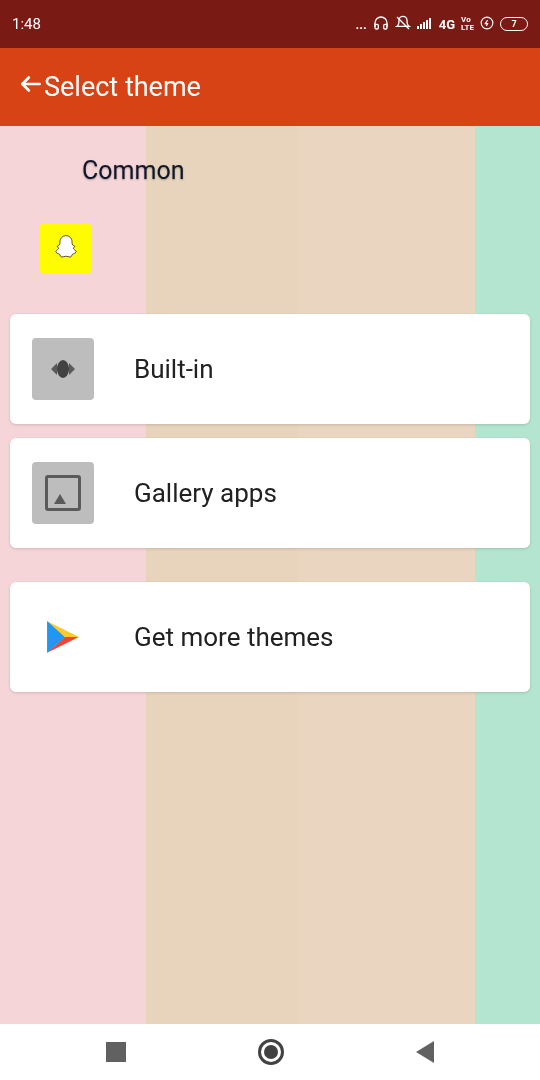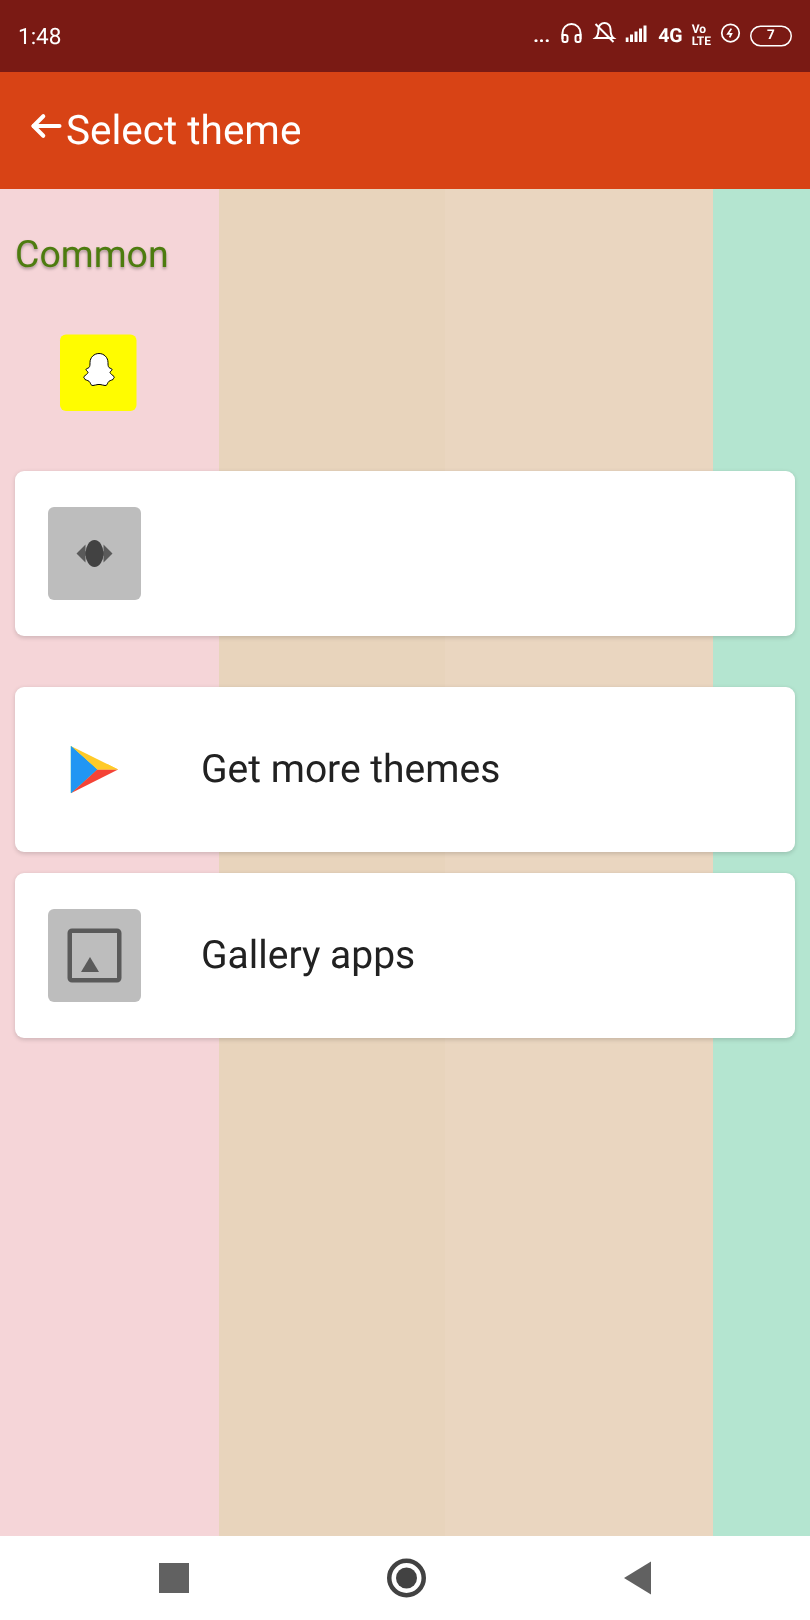--- a/index.html
+++ b/index.html
@@ -45,23 +45,24 @@
     }
     .app-title {
       color: #fff;
       font-size: 27px;
       font-weight: 400;
     }
     .content {
       padding: 30px 10px 0 10px;
     }
     .section-label {
-      color: #4d7c0f;
+      color: #0f172a;
       font-size: 25px;
       font-weight: 400;
+      margin-left: 72px;
       margin-bottom: 38px;
       text-shadow: 0 1px 2px rgba(0,0,0,0.3);
     }
     .snapchat-icon {
       width: 51px;
       height: 51px;
       background: #fffc00;
       display: flex;
       align-items: center;
       justify-content: center;
@@ -252,41 +253,42 @@
       </svg>
   </div>
 
   <div class="card">
     <div class="card-icon-box">
       <svg class="builtin-icon" viewBox="0 0 24 24" fill="#5a5a5a">
           <path d="M12 4l-4 4h3v8h-3l4 4 4-4h-3V8h3l-4-4z" transform="rotate(90 12 12)"></path>
           <ellipse cx="12" cy="12" rx="4" ry="6" fill="#424242"></ellipse>
         </svg>
     </div>
+    <span class="card-label">Built-in</span>
+  </div>
+
+  <div class="card">
+    <div class="card-icon-box">
+      <div class="gallery-icon"></div>
+    </div>
+    <span class="card-label">Gallery apps</span>
   </div>
 
   <div class="card" style="margin-top:34px;">
     <div class="card-icon-box white">
       <svg class="play-icon" viewBox="0 0 24 24">
           <path d="M3 3l10 9L3 21z" fill="#00c853"></path>
           <path d="M3 3l18 9-8 0z" fill="#ffca28"></path>
           <path d="M3 21l18-9-8 0z" fill="#f44336"></path>
           <path d="M13 12l8 0-4-2-4 2z" fill="#ffca28"></path>
           <path d="M3 3v18l10-9z" fill="#2196f3"></path>
         </svg>
     </div>
     <span class="card-label">Get more themes</span>
   </div>
-
-  <div class="card">
-    <div class="card-icon-box">
-      <div class="gallery-icon"></div>
-    </div>
-    <span class="card-label">Gallery apps</span>
-  </div>
 </div>
 
 <div class="nav-bar">
   <div class="nav-icon">
       <div class="nav-square"></div>
     </div>
   <div class="nav-icon">
       <div class="nav-circle"></div>
     </div>
   <div class="nav-icon">

